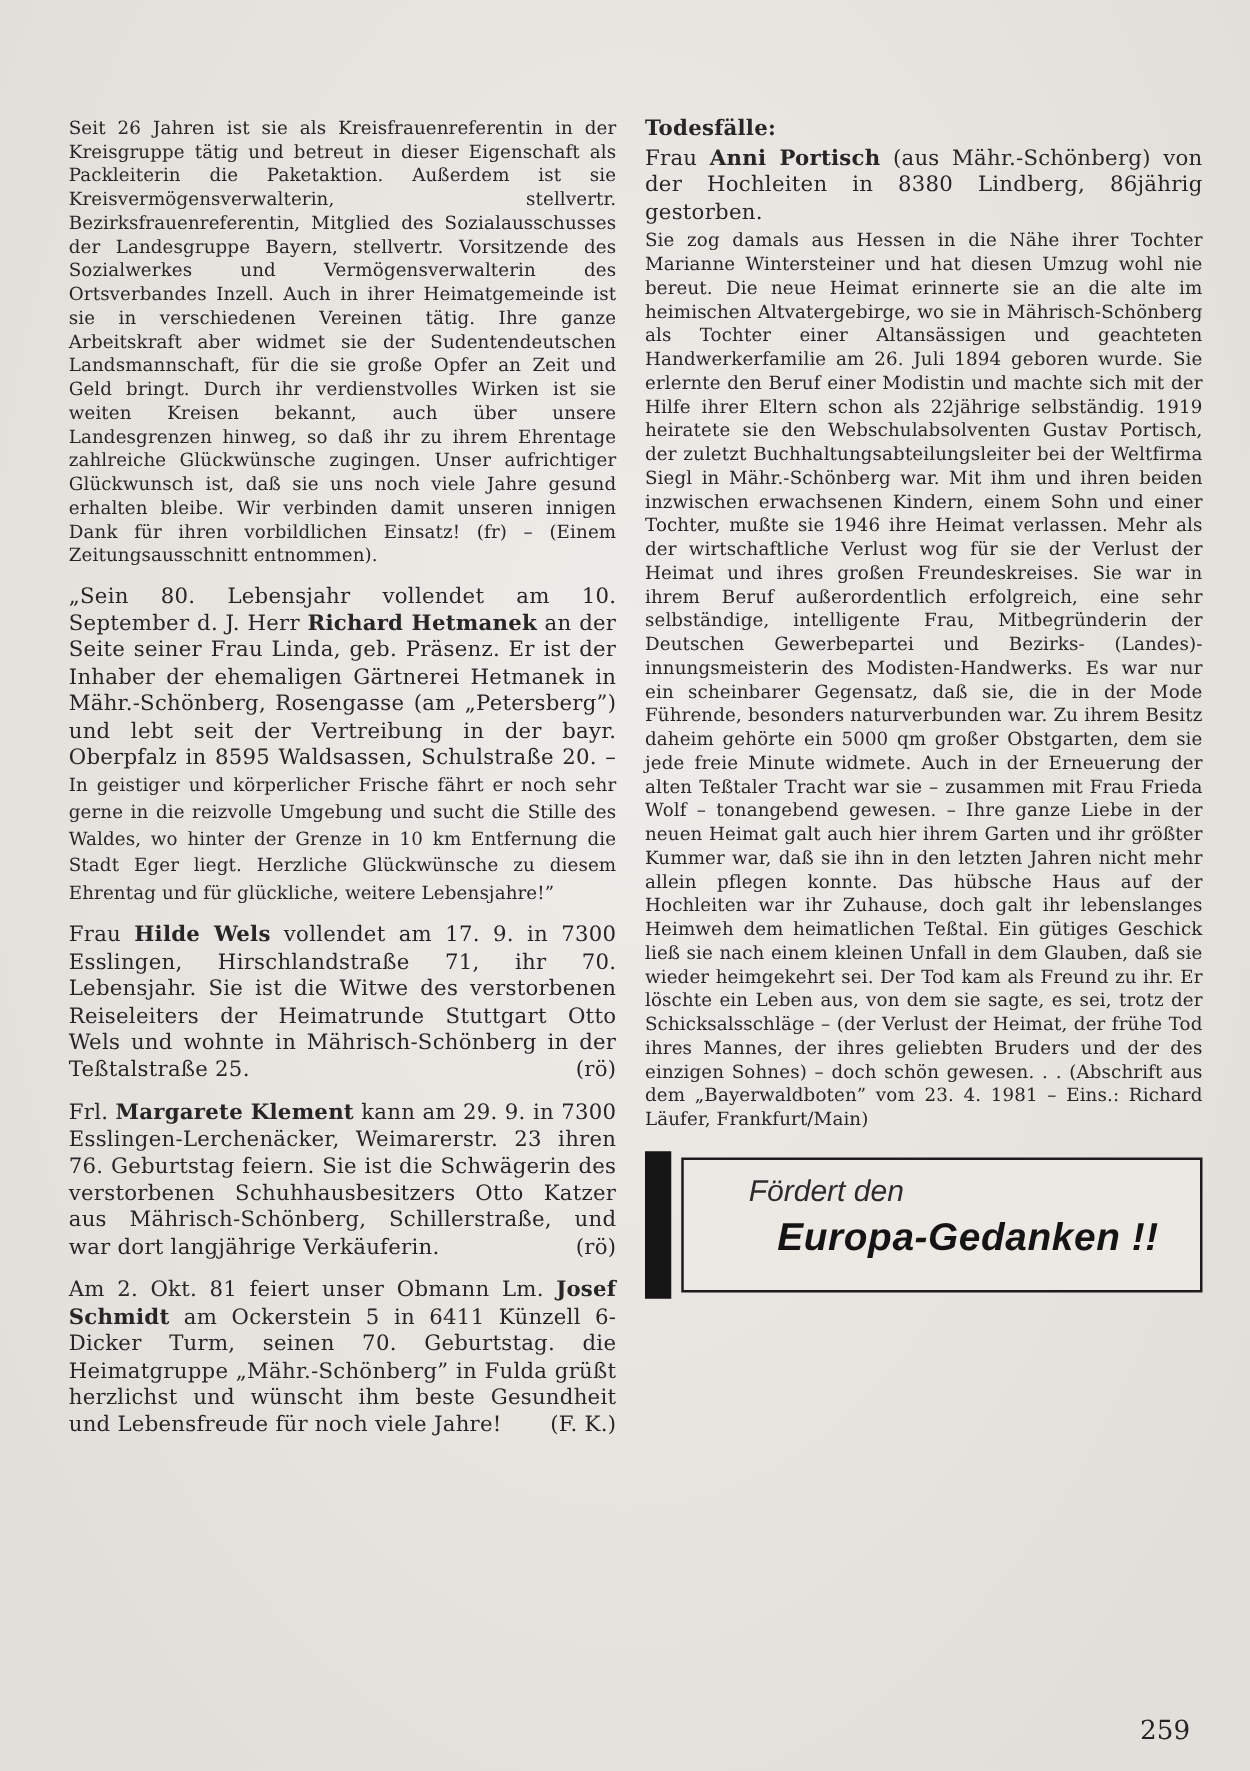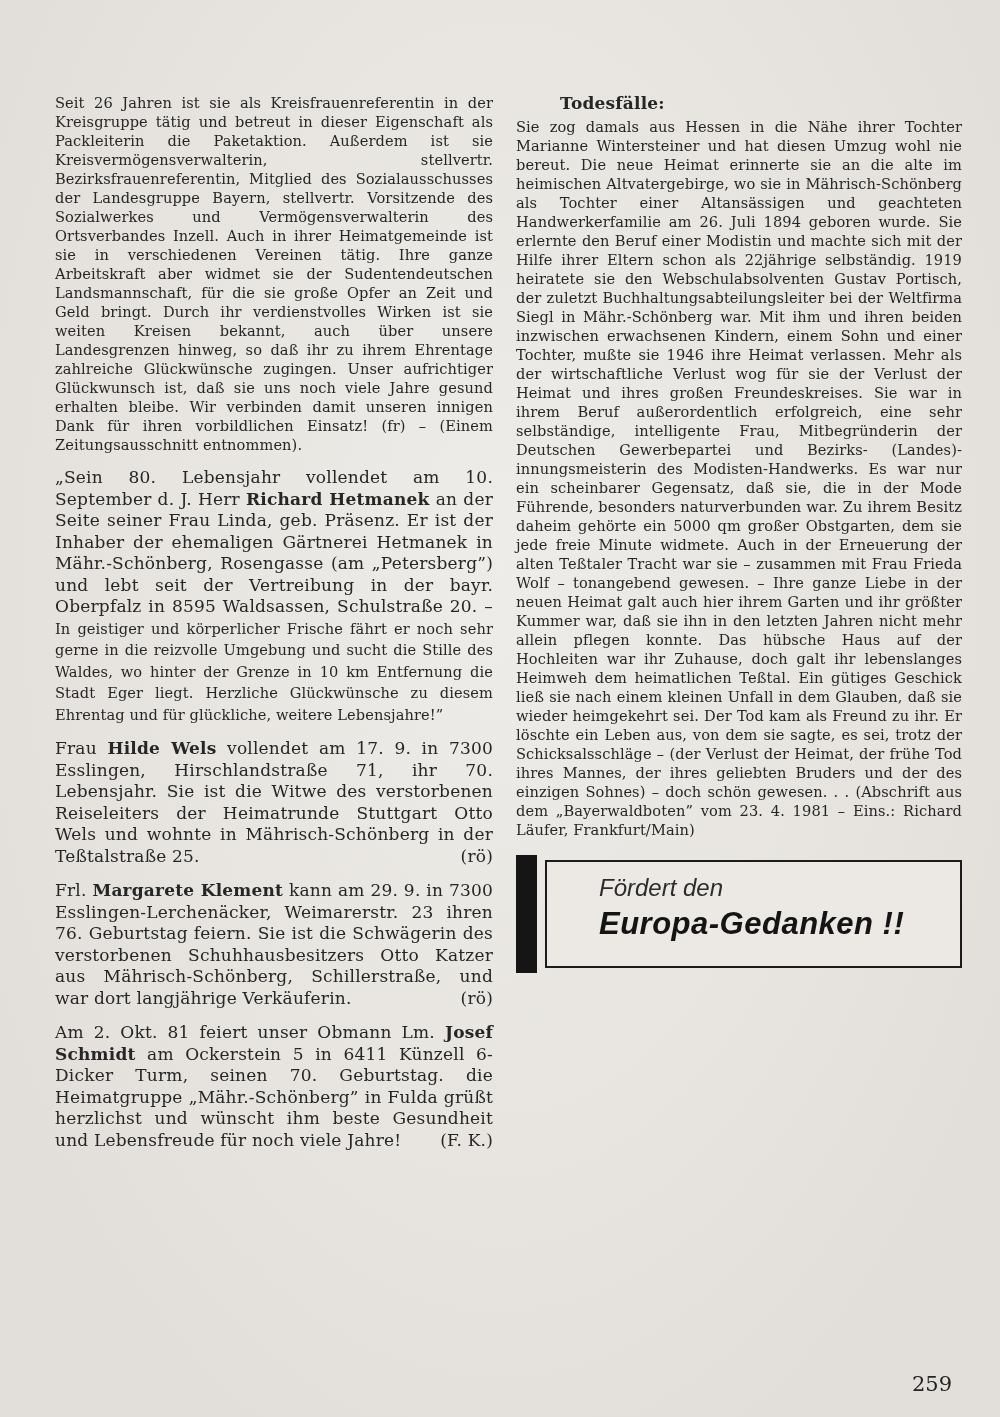--- a/index.html
+++ b/index.html
@@ -13,52 +13,53 @@
   .page{position:relative;width:1000px;height:1417px;overflow:hidden;
     background:
       radial-gradient(ellipse at 50% 40%, rgba(255,255,255,0.25), rgba(0,0,0,0.03) 85%),
       #e9e6e1;
   }
   .col{position:absolute;top:93px;text-align:justify;}
   .col-left{left:55px;width:438px;}
   .col-right{left:516px;width:446px;}
   .para{margin:0 0 13px 0;font-size:17px;line-height:21.5px;letter-spacing:0.2px;}
   .para.small{font-size:14.6px;line-height:19px;letter-spacing:0.1px;}
-  .para.mb0{margin-bottom:2px;margin-left:44px;}
+  .para.mb0{margin-bottom:2px;}
   .para .b{font-weight:bold;}
   .para .sm{font-size:14.6px;letter-spacing:0.1px;}
   .para.heading{font-weight:bold;margin-bottom:2px;text-align:left;}
   .sign{float:right;}
   .promo{display:flex;align-items:stretch;margin-top:16px;height:118px;font-style:italic;}
   .promo-bar{width:21px;background:#151515;margin-right:8px;}
   .promo-frame{
     flex:1;border:2.5px solid #1c1c1c;background:#ece9e4;
     margin:5px 0;padding:12px 10px 0 52px;box-sizing:border-box;
     font-family:"Liberation Sans","DejaVu Sans",sans-serif;text-align:left;
   }
   .promo-line1{font-size:24px;font-weight:400;color:#2c2c2c;}
-  .promo-line2{font-size:31px;font-weight:700;color:#141414;margin-top:4px;letter-spacing:0.5px;}
+  .promo-line2{font-size:31px;font-weight:700;color:#141414;margin-top:4px;letter-spacing:0.5px;text-align:center;}
   .page-number{position:absolute;left:912px;top:1372px;font-size:21px;color:#242424;}
 </style>
 </head>
 <body>
 
 <div class="page">
 
   <div class="col col-left">
       <p class="para small"><span>Seit 26 Jahren ist sie als Kreisfrauenreferentin in der Kreisgruppe tätig und betreut in dieser Eigenschaft als Packleiterin die Paketaktion. Außerdem ist sie Kreisvermögensverwalterin, stellvertr. Bezirksfrauenreferentin, Mitglied des Sozialausschusses der Landesgruppe Bayern, stellvertr. Vorsitzende des Sozialwerkes und Vermögensverwalterin des Ortsverbandes Inzell. Auch in ihrer Heimatgemeinde ist sie in verschiedenen Vereinen tätig. Ihre ganze Arbeitskraft aber widmet sie der Sudentendeutschen Landsmannschaft, für die sie große Opfer an Zeit und Geld bringt. Durch ihr verdienstvolles Wirken ist sie weiten Kreisen bekannt, auch über unsere Landesgrenzen hinweg, so daß ihr zu ihrem Ehrentage zahlreiche Glückwünsche zugingen. Unser aufrichtiger Glückwunsch ist, daß sie uns noch viele Jahre gesund erhalten bleibe. Wir verbinden damit unseren innigen Dank für ihren vorbildlichen Einsatz! (fr) – (Einem Zeitungsausschnitt entnommen).</span></p>
       <p class="para large"><span>„Sein 80. Lebensjahr vollendet am 10. September d. J. Herr </span><span class="b">Richard Hetmanek</span><span> an der Seite seiner Frau Linda, geb. Präsenz. Er ist der Inhaber der ehemaligen Gärtnerei Hetmanek in Mähr.-Schönberg, Rosengasse (am „Petersberg”) und lebt seit der Vertreibung in der bayr. Oberpfalz in 8595 Waldsassen, Schulstraße 20. – </span><span class="sm">In geistiger und körperlicher Frische fährt er noch sehr gerne in die reizvolle Umgebung und sucht die Stille des Waldes, wo hinter der Grenze in 10 km Entfernung die Stadt Eger liegt. Herzliche Glückwünsche zu diesem Ehrentag und für glückliche, weitere Lebensjahre!”</span></p>
       <p class="para large"><span>Frau </span><span class="b">Hilde Wels</span><span> vollendet am 17. 9. in 7300 Esslingen, Hirschlandstraße 71, ihr 70. Lebensjahr. Sie ist die Witwe des verstorbenen Reiseleiters der Heimatrunde Stuttgart Otto Wels und wohnte in Mährisch-Schönberg in der Teßtalstraße 25.</span><span class="sign">(rö)</span></p>
       <p class="para large"><span>Frl. </span><span class="b">Margarete Klement</span><span> kann am 29. 9. in 7300 Esslingen-Lerchenäcker, Weimarerstr. 23 ihren 76. Geburtstag feiern. Sie ist die Schwägerin des verstorbenen Schuhhausbesitzers Otto Katzer aus Mährisch-Schönberg, Schillerstraße, und war dort langjährige Verkäuferin.</span><span class="sign">(rö)</span></p>
       <p class="para large"><span>Am 2. Okt. 81 feiert unser Obmann Lm. </span><span class="b">Josef Schmidt</span><span> am Ockerstein 5 in 6411 Künzell 6-Dicker Turm, seinen 70. Geburtstag. die Heimatgruppe „Mähr.-Schönberg” in Fulda grüßt herzlichst und wünscht ihm beste Gesundheit und Lebensfreude für noch viele Jahre!</span><span class="sign">(F. K.)</span></p>
     </div>
 
   <div class="col col-right">
 
       <p class="para large heading mb0"><span>Todesfälle:</span></p>
+      <p class="para large mb0"><span>Frau </span><span class="b">Anni Portisch</span><span> (aus Mähr.-Schönberg) von der Hochleiten in 8380 Lindberg, 86jährig gestorben.</span></p>
       <p class="para small"><span>Sie zog damals aus Hessen in die Nähe ihrer Tochter Marianne Wintersteiner und hat diesen Umzug wohl nie bereut. Die neue Heimat erinnerte sie an die alte im heimischen Altvatergebirge, wo sie in Mährisch-Schönberg als Tochter einer Altansässigen und geachteten Handwerkerfamilie am 26. Juli 1894 geboren wurde. Sie erlernte den Beruf einer Modistin und machte sich mit der Hilfe ihrer Eltern schon als 22jährige selbständig. 1919 heiratete sie den Webschulabsolventen Gustav Portisch, der zuletzt Buchhaltungsabteilungsleiter bei der Weltfirma Siegl in Mähr.-Schönberg war. Mit ihm und ihren beiden inzwischen erwachsenen Kindern, einem Sohn und einer Tochter, mußte sie 1946 ihre Heimat verlassen. Mehr als der wirtschaftliche Verlust wog für sie der Verlust der Heimat und ihres großen Freundeskreises. Sie war in ihrem Beruf außerordentlich erfolgreich, eine sehr selbständige, intelligente Frau, Mitbegründerin der Deutschen Gewerbepartei und Bezirks- (Landes)-innungsmeisterin des Modisten-Handwerks. Es war nur ein scheinbarer Gegensatz, daß sie, die in der Mode Führende, besonders naturverbunden war. Zu ihrem Besitz daheim gehörte ein 5000 qm großer Obstgarten, dem sie jede freie Minute widmete. Auch in der Erneuerung der alten Teßtaler Tracht war sie – zusammen mit Frau Frieda Wolf – tonangebend gewesen. – Ihre ganze Liebe in der neuen Heimat galt auch hier ihrem Garten und ihr größter Kummer war, daß sie ihn in den letzten Jahren nicht mehr allein pflegen konnte. Das hübsche Haus auf der Hochleiten war ihr Zuhause, doch galt ihr lebenslanges Heimweh dem heimatlichen Teßtal. Ein gütiges Geschick ließ sie nach einem kleinen Unfall in dem Glauben, daß sie wieder heimgekehrt sei. Der Tod kam als Freund zu ihr. Er löschte ein Leben aus, von dem sie sagte, es sei, trotz der Schicksalsschläge – (der Verlust der Heimat, der frühe Tod ihres Mannes, der ihres geliebten Bruders und der des einzigen Sohnes) – doch schön gewesen. . . (Abschrift aus dem „Bayerwaldboten” vom 23. 4. 1981 – Eins.: Richard Läufer, Frankfurt/Main)</span></p>
       <div class="promo">
         <div class="promo-bar"></div>
         <div class="promo-frame">
           <div class="promo-line1">Fördert den</div>
           <div class="promo-line2">Europa-Gedanken !!</div>
         </div>
       </div>
     </div>
 

